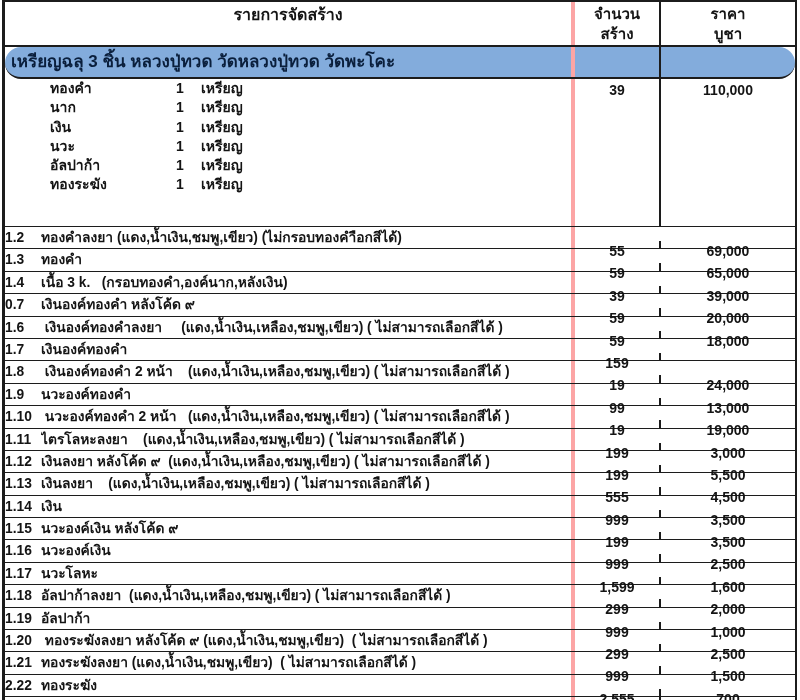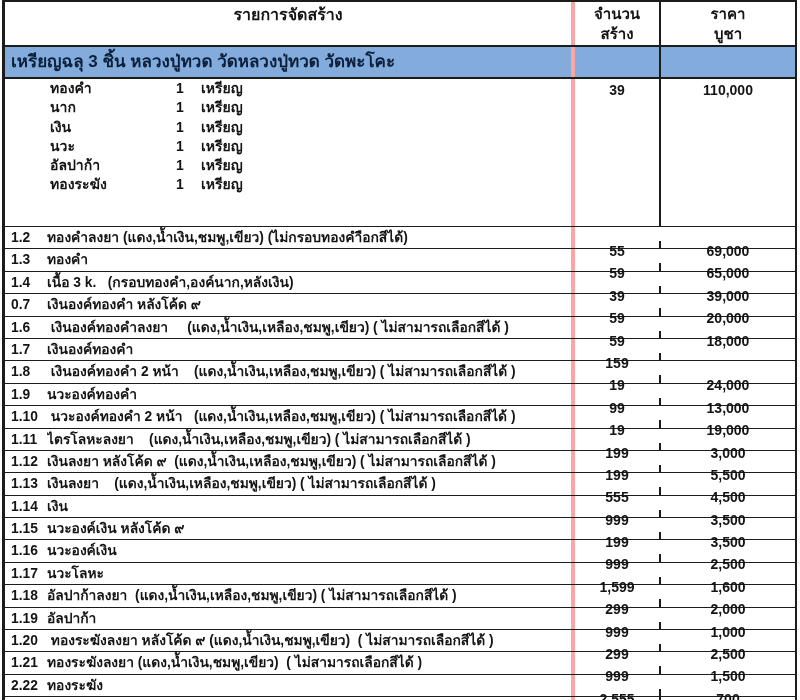--- a/index.html
+++ b/index.html
@@ -9,36 +9,36 @@
        border:2px solid #1c1c1c;border-left-width:3px;border-bottom:none;background:#fff;}
   .row{display:flex;box-sizing:border-box;border-bottom:1px solid #1c1c1c;}
   .c1{width:570px;box-sizing:border-box;border-right:4px solid #fca5a5;}
   .c2{width:86px;box-sizing:border-box;border-right:2px solid #1c1c1c;text-align:center;}
   .c3{flex:1;text-align:center;}
   
   .row.head{height:45px;border-bottom:2px solid #1c1c1c;}
   .row.head .c1{font-size:16px;text-align:center;padding-top:2px;line-height:21px;}
   .row.head .c2,.row.head .c3{font-size:15px;line-height:20px;padding-top:2px;}
   
-  .row.banner{height:32px;border-bottom:2px solid #1c1c1c;background:#83acdc;}
+  .row.banner{height:32px;border-bottom:2px solid #1c1c1c;background:#83acdc;border-radius:16px;}
   .row.banner .c1{font-size:17px;color:#0a1f3c;line-height:29px;padding-left:6px;white-space:pre;}
   
   .row.group{height:148px;}
   .gmain{display:flex;height:24px;line-height:24px;font-size:14px;white-space:pre;}
   .gmain .no{width:36px;padding-left:7px;}
   .gmain .gname{width:160px;}
   .subrow{display:flex;height:19.3px;line-height:19.3px;font-size:14px;padding-left:45px;white-space:pre;}
   .subrow .sname{width:122px;}
   .subrow .sqty{width:16px;text-align:center;}
   .subrow .sunit{margin-left:13px;}
   .row.group .c2,.row.group .c3{font-size:14px;padding-top:3px;}
   
   .row.data{height:22.4px;font-size:13.8px;line-height:21px;}
   .row.data .c1{display:flex;white-space:pre;}
-  .row.data .no{width:36px;padding-left:6px;flex:0 0 auto;}
+  .row.data .no{width:36px;flex:0 0 auto;}
   .row.data .desc{flex:1;overflow:hidden;}
   .row.data .c2,.row.data .c3{font-size:14px;margin-top:14px;}
   
   .row.stub{height:6px;border-bottom:none;}
 </style>
 </head>
 <body>
 
 <div class="page">
   <div class="tbl">

